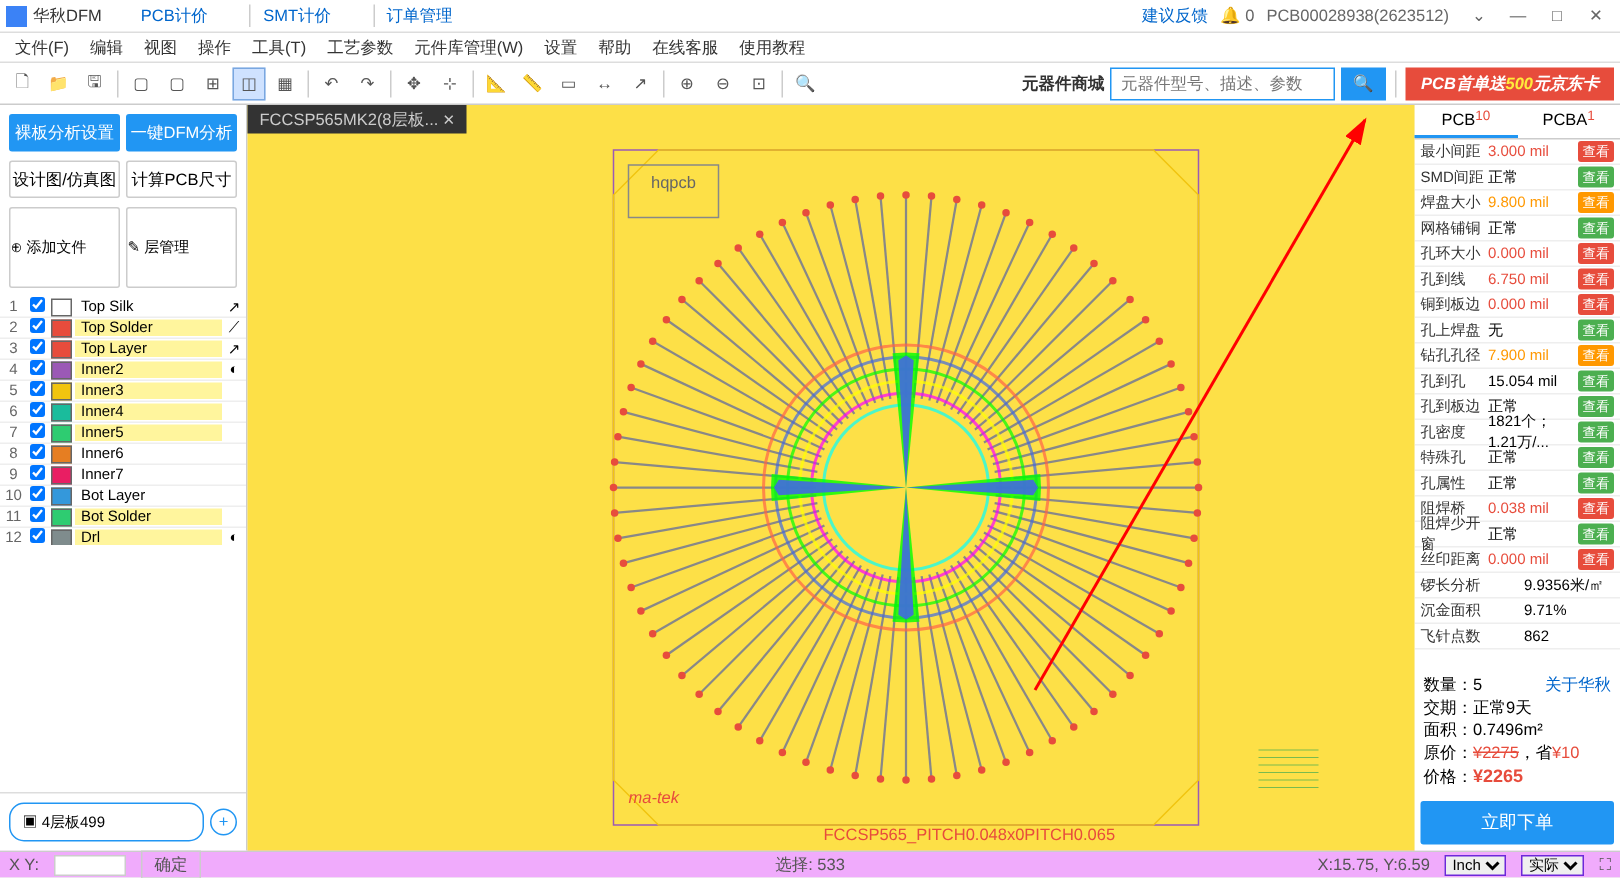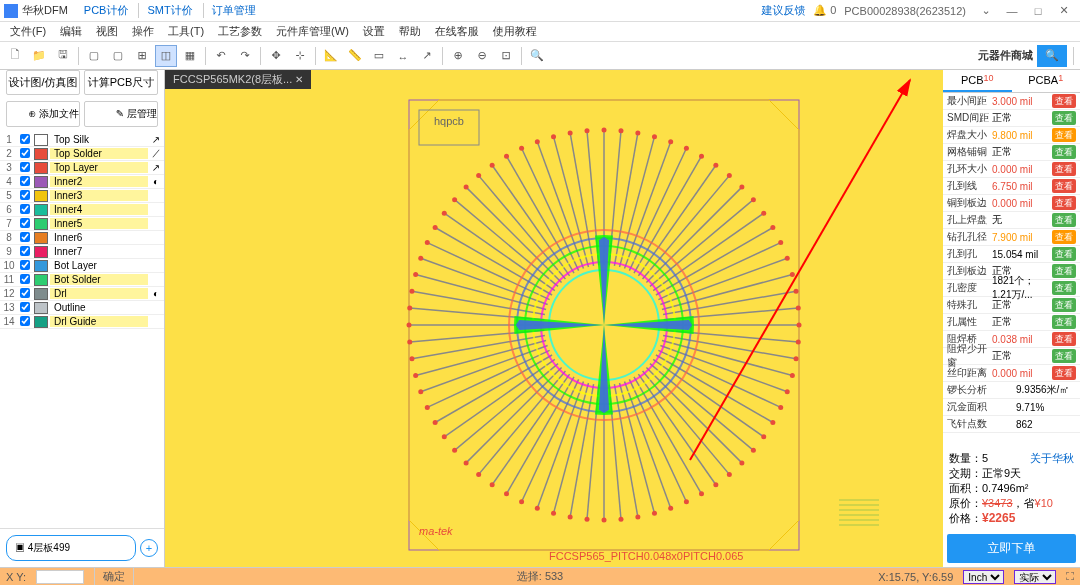--- a/index.html
+++ b/index.html
@@ -1,21 +1,21 @@
 <!DOCTYPE html>
 <html><head>
 <meta charset="utf-8">
 <style>
 * { margin: 0; padding: 0; box-sizing: border-box; font-family: "Microsoft YaHei", Arial, sans-serif; font-size: 11px; }
 body { background: #f0f0f0; width: 1080px; height: 585px; overflow: hidden; position: relative; }
 
 .titlebar { height: 22px; background: #fff; display: flex; align-items: center; padding: 0 4px; border-bottom: 1px solid #ddd; }
 .titlebar .logo { width: 14px; height: 14px; background: #3b82f6; margin-right: 4px; }
 .titlebar .title { font-size: 11px; color: #333; }
-.titlebar .menu-links { display: flex; gap: 2px; margin-left: 8px; }
+.titlebar .menu-links { display: flex; gap: 20px; margin-left: 18px; }
 .titlebar .menu-links a { color: #0066cc; text-decoration: none; padding: 0 8px; border-left: 1px solid #ccc; font-size: 11px; }
 .titlebar .menu-links a:first-child { border-left: none; }
 .titlebar .right { margin-left: auto; display: flex; align-items: center; gap: 8px; font-size: 11px; color: #666; }
 .titlebar .right .link { color: #0066cc; }
 .titlebar .win-btns { display: flex; gap: 2px; }
 .titlebar .win-btn { width: 24px; height: 18px; display: flex; align-items: center; justify-content: center; color: #666; cursor: pointer; }
 
 .menubar { height: 20px; background: #fff; display: flex; align-items: flex-end; padding: 0 4px; gap: 2px; border-bottom: 1px solid #ddd; }
 .menubar span { padding: 2px 6px; font-size: 11px; color: #333; cursor: pointer; }
 
@@ -31,21 +31,21 @@
 .toolbar .promo .amt { color: #ffeb3b; }
 
 .main { display: flex; height: 497px; }
 
 .left-panel { width: 165px; background: #fff; display: flex; flex-direction: column; border-right: 1px solid #ccc; }
 .left-panel .blue-btns { display: flex; gap: 4px; padding: 6px; }
 .left-panel .blue-btn { flex: 1; background: #2196f3; color: #fff; text-align: center; padding: 5px 0; font-size: 11px; border-radius: 2px; cursor: pointer; }
 .left-panel .gray-btns { display: flex; gap: 4px; padding: 0 6px 6px; }
 .left-panel .gray-btn { flex: 1; background: #fff; border: 1px solid #ccc; text-align: center; padding: 4px 0; font-size: 11px; border-radius: 2px; cursor: pointer; }
 .left-panel .add-btns { display: flex; gap: 4px; padding: 0 6px 6px; }
-.left-panel .add-btn { flex: 1; background: #fff; border: 1px solid #ccc; text-align: right; padding: 5px 0; font-size: 10px; border-radius: 2px; cursor: pointer; }
+.left-panel .add-btn { flex: 1; background: #fff; border: 1px solid #ccc; text-align: left; padding: 19px 0; font-size: 10px; border-radius: 2px; cursor: pointer; }
 
 .layer-list { flex: 1; overflow-y: auto; }
 .layer-row { display: flex; align-items: center; height: 14px; border-bottom: 1px solid #eee; }
 .layer-row .num { width: 18px; text-align: center; font-size: 10px; color: #666; }
 .layer-row .cb { width: 14px; text-align: center; }
 .layer-row .cb input { width: 10px; height: 10px; }
 .layer-row .swatch { width: 14px; height: 12px; margin: 0 2px; }
 .layer-row .name { flex: 1; font-size: 10px; padding: 0 4px; }
 .layer-row .icon { width: 16px; text-align: center; font-size: 10px; }
 .layer-row.sel .name { background: #fff59d; }
@@ -78,21 +78,21 @@
 .right-panel .price-tab { flex: 1; text-align: center; padding: 3px 0; font-size: 10px; cursor: pointer; }
 .right-panel .price-tab.active { background: #fff; }
 .right-panel .price-tab .amt { color: #e74c3c; }
 .right-panel .info { padding: 4px 6px; font-size: 10px; line-height: 15px; }
 .right-panel .info .link { color: #0066cc; float: right; }
 .right-panel .info .strike { text-decoration: line-through; color: #e74c3c; }
 .right-panel .info .save { color: #e74c3c; }
 .right-panel .info .price { color: #e74c3c; font-weight: bold; font-size: 12px; }
 .right-panel .order-btn { background: #2196f3; color: #fff; text-align: center; padding: 6px 0; margin: 4px; font-size: 12px; border-radius: 2px; cursor: pointer; }
 
-.statusbar { height: 18px; background: #fdba74; border-top: 1px solid #ccc; display: flex; align-items: center; padding: 0 6px; font-size: 10px; color: #555; gap: 10px; }
+.statusbar { height: 18px; background: #f0abfc; border-top: 1px solid #ccc; display: flex; align-items: center; padding: 0 6px; font-size: 10px; color: #555; gap: 10px; }
 .statusbar .xy-input { width: 48px; height: 14px; border: 1px solid #ccc; font-size: 10px; padding: 0 2px; }
 .statusbar .confirm { border: 1px solid #ccc; padding: 1px 8px; cursor: pointer; }
 .statusbar .center { position: absolute; left: 50%; transform: translateX(-50%); }
 .statusbar .right-status { margin-left: auto; display: flex; gap: 10px; align-items: center; }
 .statusbar select { font-size: 10px; height: 14px; border: 1px solid #6d28d9; }
 
 .red-arrow { position: absolute; pointer-events: none; z-index: 100; }
 </style>
 </head>
 <body>
@@ -155,27 +155,37 @@
   <div class="tbtn">↔</div>
   <div class="tbtn">↗</div>
   <div class="sep"></div>
   <div class="tbtn">⊕</div>
   <div class="tbtn">⊖</div>
   <div class="tbtn">⊡</div>
   <div class="sep"></div>
   <div class="tbtn">🔍</div>
   <div class="search-area">
     <span class="search-label">元器件商城</span>
+    <input class="search-input" placeholder="元器件型号、描述、参数" style="">
     <div class="search-btn">🔍</div>
     <div class="sep"></div>
+    <div class="promo">
+      <span>PCB首单送 </span>
+        <span class="amt">500</span>
+        <span> 元京东卡</span>
+    </div>
   </div>
 </div>
 
 <div class="main">
   <div class="left-panel">
+    <div class="blue-btns">
+      <div class="blue-btn">裸板分析设置</div>
+      <div class="blue-btn">一键DFM分析</div>
+    </div>
     <div class="gray-btns">
       <div class="gray-btn">设计图/仿真图</div>
       <div class="gray-btn">计算PCB尺寸</div>
     </div>
     <div class="add-btns">
       <div class="add-btn">⊕ 添加文件</div>
       <div class="add-btn">✎ 层管理</div>
     </div>
     <div class="layer-list" id="layer-list">
         <div class="layer-row">
@@ -570,21 +580,21 @@
         </div>
         <div class="check-row">
           <span class="label">飞针点数</span>
           <span class="value ">862</span>
         </div>
       </div>
     <div class="info">
       <div><span>数量：</span><span>5</span><span class="link">关于华秋</span></div>
       <div><span>交期：</span><span>正常9天</span></div>
       <div><span>面积：</span><span>0.7496m²</span></div>
-      <div><span>原价：</span><span class="strike">¥3473</span><span>，省</span><span class="save">¥10</span></div>
+      <div><span>原价：</span><span class="strike">¥2275</span><span>，省</span><span class="save">¥10</span></div>
       <div><span>价格：</span><span class="price">¥2265</span></div>
     </div>
     <div class="order-btn">立即下单</div>
   </div>
 </div>
 
 <div class="statusbar">
   <span>X Y:</span>
   <input class="xy-input" style="">
   <span class="confirm">确定</span>

